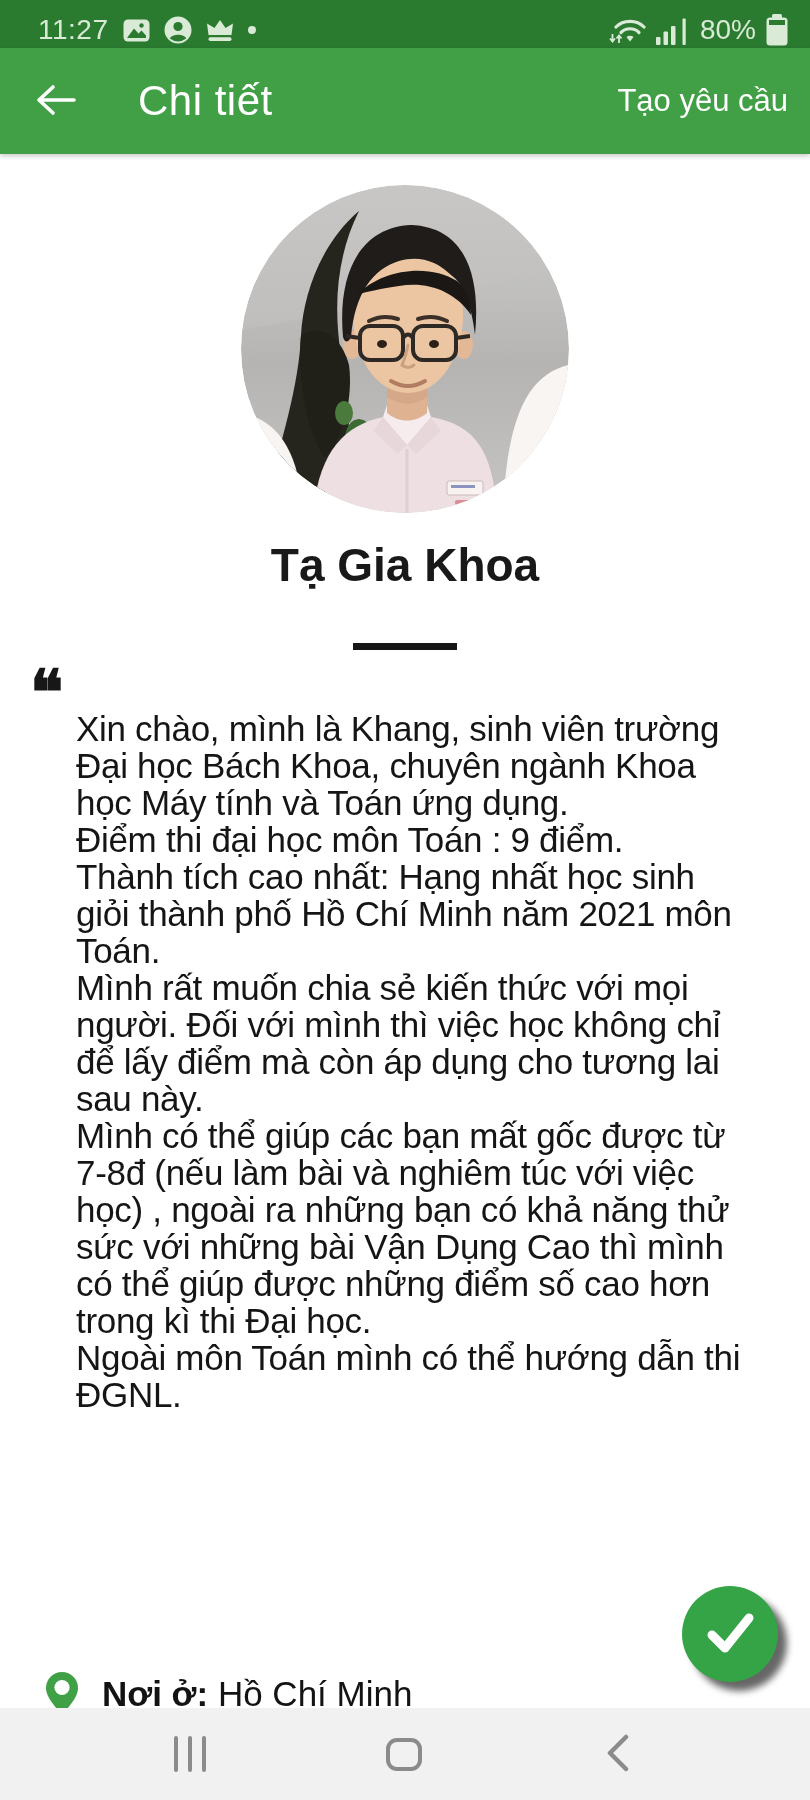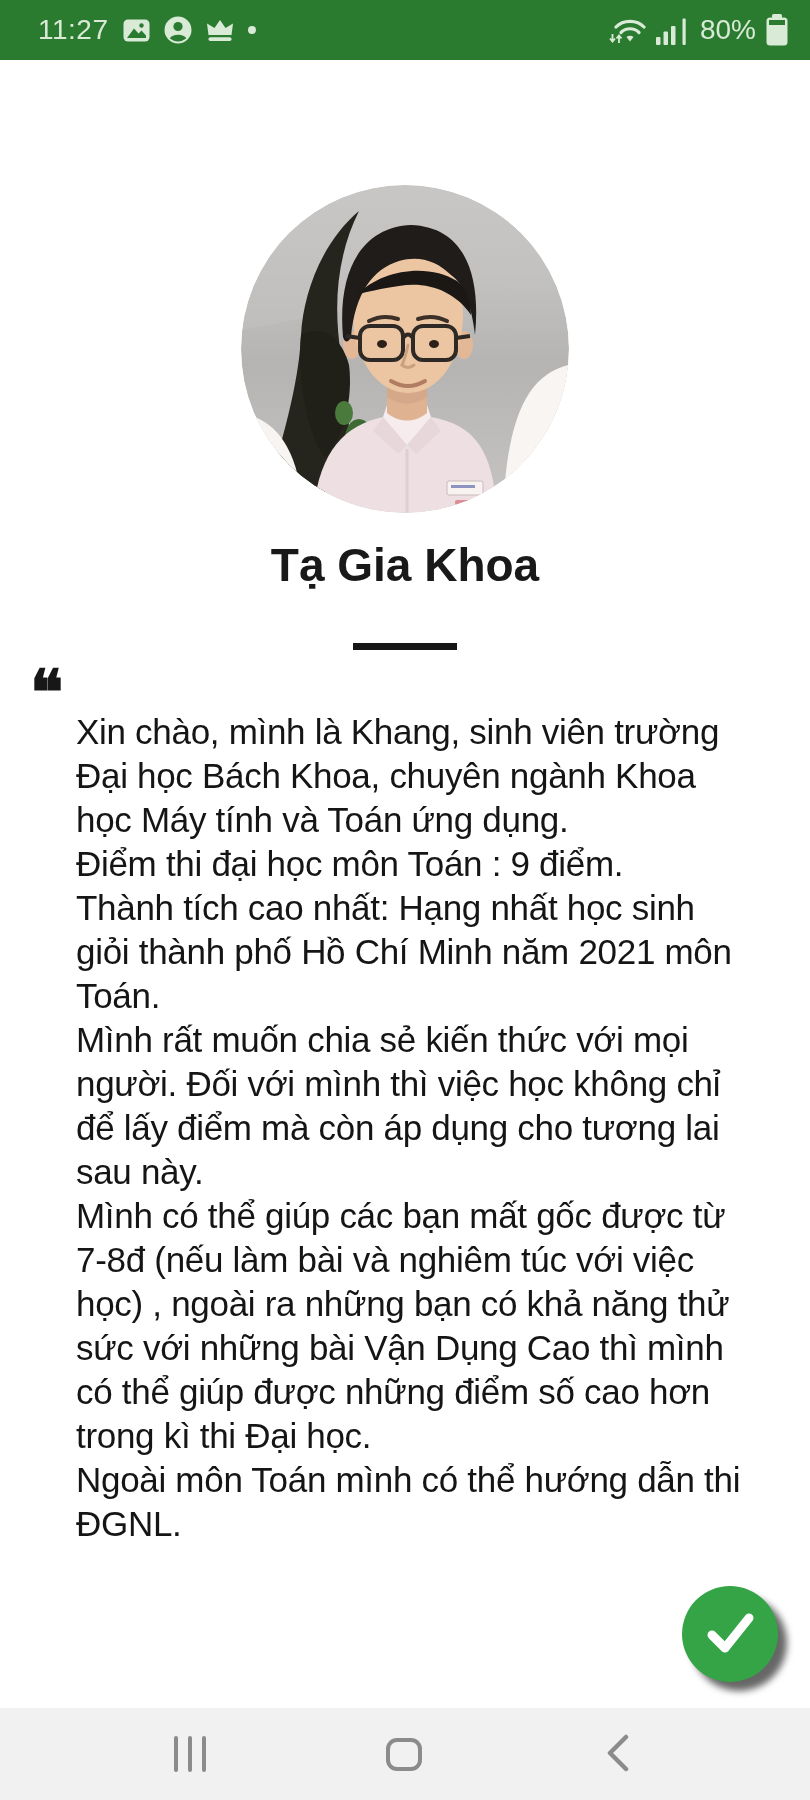--- a/index.html
+++ b/index.html
@@ -28,21 +28,21 @@
 
   
   .avatar{position:absolute;left:241px;top:185px;width:328px;height:328px;border-radius:50%;
           overflow:hidden;}
   .profile-name{position:absolute;top:538px;left:0;right:0;text-align:center;margin:0;
                 font-size:46px;font-weight:700;color:#191919;}
   .divider{position:absolute;top:643px;left:353px;width:104px;height:7px;background:#161616;}
   .quote{position:absolute;left:30px;top:662px;font-size:62px;line-height:1;font-weight:700;
          color:#171717;}
   .bio{position:absolute;left:76px;top:710px;width:666px;margin:0;font-size:35px;
-       line-height:44px;letter-spacing:-0.3px;color:#151515;white-space:pre-line;}
+       line-height:37px;letter-spacing:-0.3px;color:#151515;white-space:pre-line;}
 
   
   .location-row{position:absolute;left:46px;top:1672px;display:flex;align-items:flex-start;gap:24px;}
   .location-text{font-size:35px;color:#131313;padding-top:2px;}
   .location-label{font-weight:700;}
 
   
   .fab{position:absolute;left:682px;top:1586px;width:96px;height:96px;border-radius:50%;
        background:#35a446;border:none;cursor:pointer;display:flex;align-items:center;
        justify-content:center;box-shadow:9px 9px 7px rgba(0,0,0,0.6);}
@@ -110,20 +110,31 @@
       <span>
         <svg width="22" height="32" viewBox="0 0 22 32">
             <rect x="6" y="0" width="10" height="4.5" rx="1.5" fill="#d9ead6"></rect>
             <rect x="0.5" y="3.5" width="21" height="28" rx="3.5" fill="#d9ead6"></rect>
             <rect x="3" y="6" width="16" height="5" fill="#2a7b30"></rect>
           </svg>
       </span>
     </div>
   </header>
 
+  <div class="app-bar">
+    <button class="back-btn">
+      <span>
+        <svg width="42" height="36" viewBox="0 0 42 36">
+            <path d="M40 18 H5 M19 5 L5 18 L19 31" stroke="#ffffff" stroke-width="3.6" fill="none" stroke-linecap="round" stroke-linejoin="round"></path>
+          </svg>
+      </span>
+    </button>
+    <h1 class="app-title">Chi tiết</h1>
+    <button class="app-action">Tạo yêu cầu</button>
+  </div>
 
   <div class="avatar">
     <svg viewBox="0 0 328 328" width="328" height="328">
       <defs>
         <clipPath id="avclip">
             <circle cx="164" cy="164" r="164"></circle>
           </clipPath>
         <linearGradient id="avbg" x1="0" y1="0" x2="0" y2="1">
           <stop offset="0" stop-color="#cfcfcd"></stop>
             <stop offset="0.55" stop-color="#b5b4b2"></stop>
@@ -173,20 +184,29 @@
   <div class="divider"></div>
 
   <span class="quote">❝</span>
   <p class="bio">Xin chào, mình là Khang, sinh viên trường Đại học Bách Khoa, chuyên ngành Khoa học Máy tính và Toán ứng dụng.
 Điểm thi đại học môn Toán : 9 điểm.
 Thành tích cao nhất: Hạng nhất học sinh giỏi thành phố Hồ Chí Minh năm 2021 môn Toán.
 Mình rất muốn chia sẻ kiến thức với mọi người. Đối với mình thì việc học không chỉ để lấy điểm mà còn áp dụng cho tương lai sau này.
 Mình có thể giúp các bạn mất gốc được từ 7-8đ (nếu làm bài và nghiêm túc với việc học) , ngoài ra những bạn có khả năng thử sức với những bài Vận Dụng Cao thì mình có thể giúp được những điểm số cao hơn trong kì thi Đại học.
 Ngoài môn Toán mình có thể hướng dẫn thi ĐGNL.</p>
 
+  <div class="location-row">
+    <span>
+      <svg width="32" height="42" viewBox="0 0 32 42">
+          <path d="M16 0 C7 0 0 7 0 16 C0 27.5 16 42 16 42 C16 42 32 27.5 32 16 C32 7 25 0 16 0 Z" fill="#3fa046"></path>
+          <circle cx="16" cy="15.5" r="7.6" fill="#ffffff"></circle>
+        </svg>
+    </span>
+    <span class="location-text"><span class="location-label">Nơi ở:</span> <span>Hồ Chí Minh</span></span>
+  </div>
 
   <button class="fab">
     <span>
       <svg width="58" height="46" viewBox="0 0 58 46">
           <path d="M11 25 L24 38 L48 8" stroke="#ffffff" stroke-width="9" fill="none" stroke-linecap="round" stroke-linejoin="round"></path>
         </svg>
     </span>
   </button>
 
   <nav class="nav-bar">

